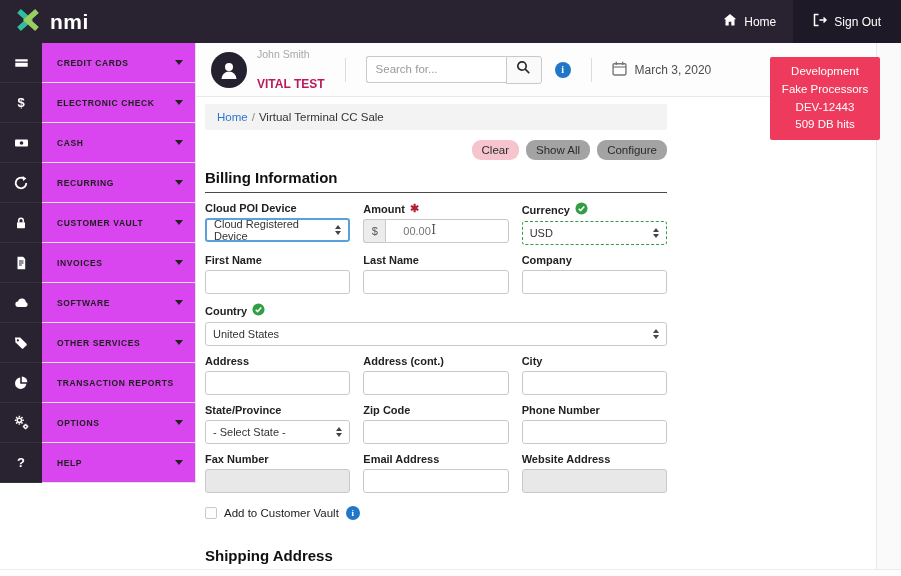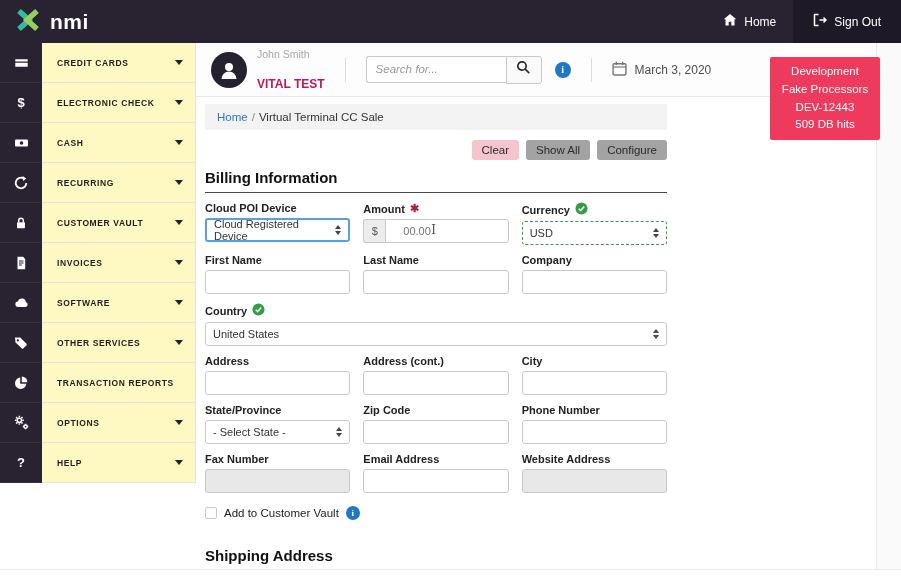--- a/index.html
+++ b/index.html
@@ -13,52 +13,52 @@
   .topnav { margin-left:auto; display:flex; align-items:stretch; height:100%; font-size:12px; }
   .topnav-item { display:flex; align-items:center; gap:7px; padding:0 17px; cursor:pointer; }
   .topnav-item.signout { background:#1e1926; padding:16px 20px; }
   .nav-caret { width:0; height:0; border-left:4px solid transparent; border-right:4px solid transparent; border-top:5px solid #fff; margin-left:3px; }
 
   
   .layout { display:flex; }
   .sidebar { width:196px; flex:0 0 196px; }
   .side-item { display:flex; height:40px; cursor:pointer; }
   .side-icon { width:42px; flex:0 0 42px; background:#292331; display:flex; align-items:center; justify-content:center; border-bottom:1px solid #38323f; color:#fff; font-weight:bold; }
-  .side-body { flex:1; background:#fef9c3; border-bottom:1px solid #e3e3e3; border-right:1px solid #e3e3e3; display:flex; align-items:center; padding:0 12px 0 15px; }
+  .side-body { flex:1; background:#d946ef; border-bottom:1px solid #e3e3e3; border-right:1px solid #e3e3e3; display:flex; align-items:center; padding:0 12px 0 15px; }
   .side-label { font-size:8.5px; font-weight:bold; letter-spacing:0.6px; color:#1d1d1d; }
   .side-caret { margin-left:auto; width:0; height:0; border-left:4px solid transparent; border-right:4px solid transparent; border-top:5px solid #222; }
   .glyph-icon { font-size:13px; font-weight:bold; color:#fff; }
 
   
   .main { flex:1; position:relative; }
   .right-strip { position:absolute; top:0; right:0; width:25px; height:533px; background:#fafafa; border-left:1px solid #e8e8e8; z-index:1; }
 
   .userbar { height:54px; display:flex; align-items:center; padding:0 15px; border-bottom:1px solid #e9e9e9; background:#fdfdfd; }
   .avatar { width:36px; height:36px; border-radius:50%; background:#26212e; display:flex; align-items:center; justify-content:center; overflow:hidden; }
   .user-meta { margin-left:10px; }
   .user-name { font-size:10.5px; color:#a7a7a7; }
   .account-name { font-size:12px; font-weight:bold; color:#be185d; margin-top:17px; }
   .vdiv { width:1px; height:24px; background:#dcdcdc; margin:0 20px; }
   .search-group { display:flex; }
-  .search-input { width:140px; height:27px; border:1px solid #c9c9c9; border-right:none; border-radius:3px 0 0 3px; padding:0 9px; font-size:11.5px; font-family:inherit; color:#333; outline:none;font-style:italic; }
+  .search-input { width:140px; height:27px; border:1px solid #c9c9c9; border-right:none; border-radius:3px 0 0 3px; padding:0 9px; font-size:11.5px; font-family:inherit; color:#333; outline:none; }
   .search-input::placeholder { color:#9a9a9a; }
   .search-btn { width:36px; height:28px; border:1px solid #c9c9c9; border-radius:0 3px 3px 0; background:#fafafa; display:flex; align-items:center; justify-content:center; cursor:pointer; }
   .info-dot { width:16px; height:16px; border-radius:50%; background:#2077c8; color:#fff; font-size:10px; font-weight:bold; display:flex; align-items:center; justify-content:center; margin-left:13px; cursor:pointer; font-family:"Liberation Serif", serif; }
   .datebox { display:flex; align-items:center; gap:8px; font-size:12px; color:#4d4d4d; }
 
   .dev-badge { position:absolute; top:14px; right:21px; background:#ee3b5d; color:#fff; text-align:center; font-size:11.5px; line-height:1.55; padding:6px 10px; border-radius:2px; z-index:4; min-width:110px; }
 
   .breadcrumb { margin:7px 0 0 9px; width:462px; background:#f3f3f3; border-radius:2px; padding:7px 12px; font-size:11.5px; color:#8a8a8a; }
   .crumb-link { color:#2e75cc; text-decoration:none; cursor:pointer; }
   .crumb-current { color:#333; margin-left:4px; }
   .crumb-sep { margin-left:4px; }
 
   .content { margin-left:9px; width:462px; }
   .actions { display:flex; justify-content:flex-end; gap:7px; margin-top:10px; }
-  .btn { font-size:11.5px; font-family:inherit; padding:4px 10px; border:none; border-radius:3px; cursor:pointer; color:#2b2b2b; }
+  .btn { font-size:11.5px; font-family:inherit; padding:4px 10px; border:none; border-radius:9px; cursor:pointer; color:#2b2b2b; }
   .btn-clear { background:#f5c4cd; }
   .btn-blue { background:#a3a3a3; }
 
   .section-title { font-size:15px; font-weight:bold; color:#111; border-bottom:1px solid #4a4a4a; padding-bottom:6px; margin-top:9px; }
 
   .grid { display:grid; grid-template-columns:1fr 1fr 1fr; column-gap:13px; row-gap:9px; margin-top:9px; }
   .field { min-width:0; }
   .field-full { grid-column:1 / span 3; }
   .flabel { display:flex; align-items:center; gap:5px; font-size:11px; font-weight:bold; color:#222; margin-bottom:4px; }
   .req { color:#b22234; font-size:11px; }

